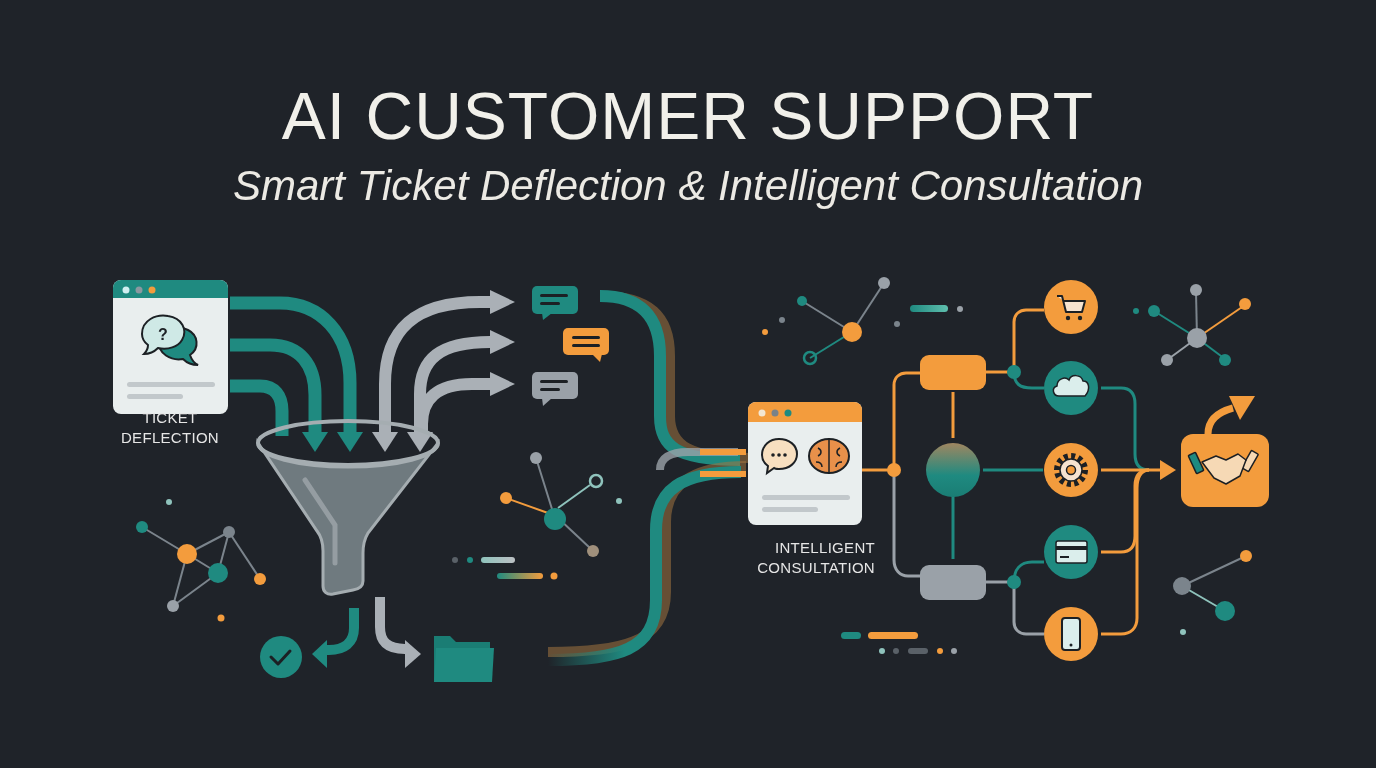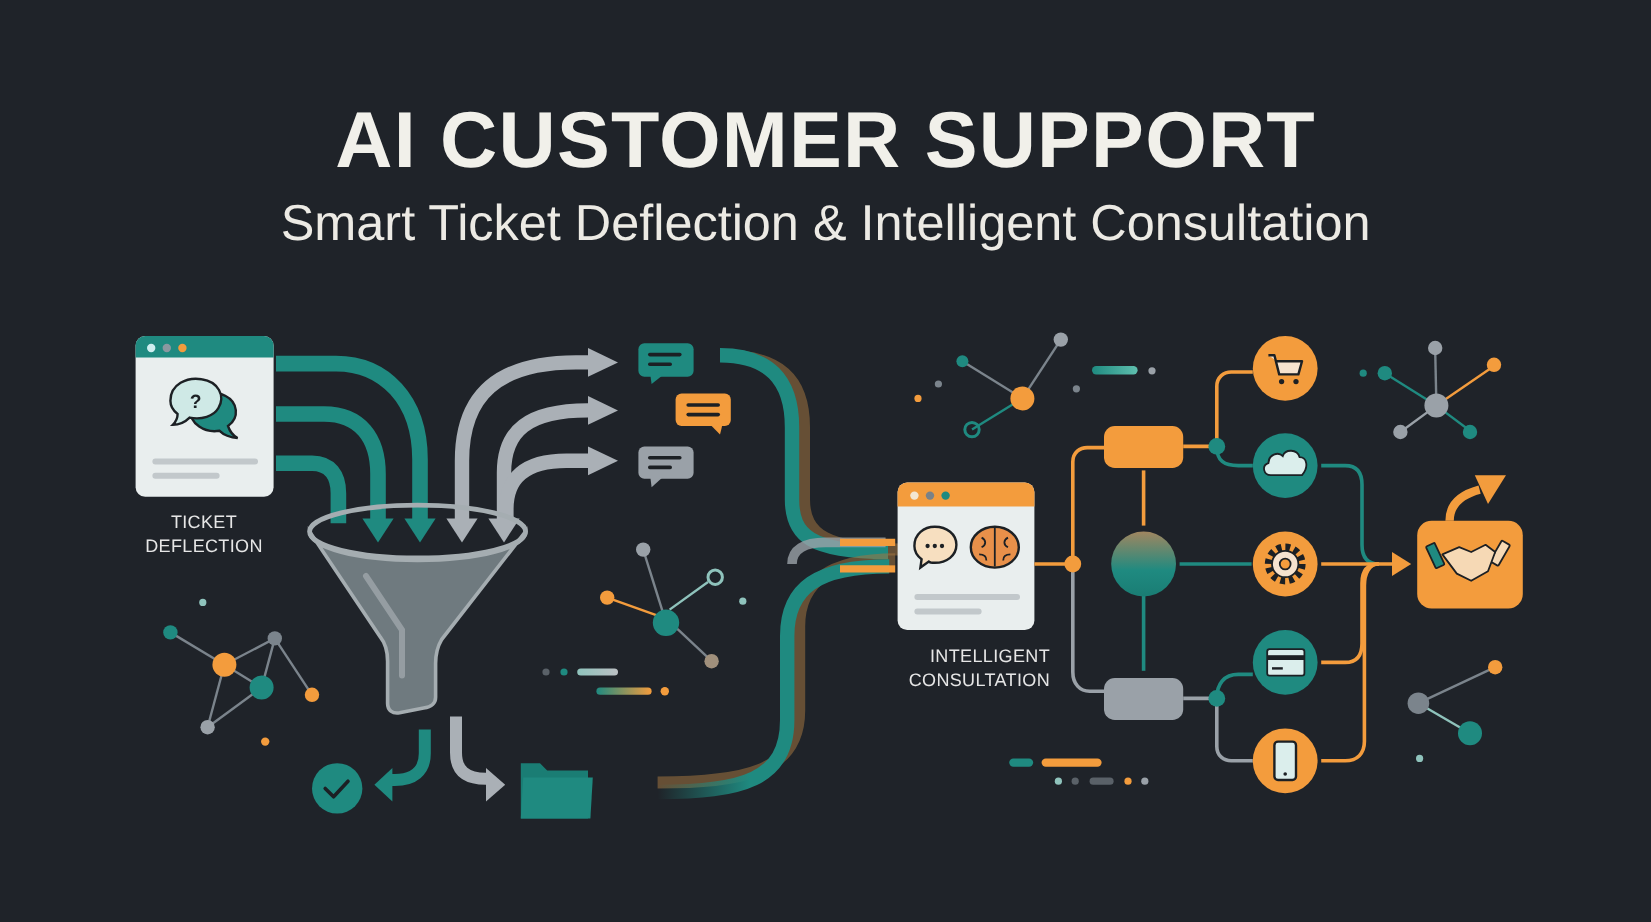--- a/index.html
+++ b/index.html
@@ -1,18 +1,18 @@
 <!DOCTYPE html>
 <html><head>
 <meta charset="utf-8">
 <style>
   html,body{margin:0;padding:0;}
   body{width:1376px;height:768px;background:#1f2329;overflow:hidden;position:relative;font-family:"Liberation Sans",sans-serif;}
-  .title{position:absolute;left:0;right:0;top:78px;text-align:center;color:#f1f0ea;font-weight:bold;font-size:66px;letter-spacing:1px;font-family:"Liberation Sans",sans-serif;}
-  .subtitle{position:absolute;left:0;right:0;top:162px;text-align:center;color:#eceae4;font-size:42px;font-family:"Liberation Sans",sans-serif;}
+  .title{position:absolute;left:0;right:0;top:78px;text-align:center;color:#f1f0ea;font-weight:normal;font-size:66px;letter-spacing:1px;font-family:"Liberation Sans",sans-serif;}
+  .subtitle{position:absolute;left:0;right:0;top:162px;text-align:center;color:#eceae4;font-size:42px;font-family:"Liberation Sans",sans-serif;font-style:italic;}
   .label{position:absolute;color:#e6e6e6;font-size:15px;text-align:center;line-height:20px;letter-spacing:0.3px;font-family:"Liberation Sans",sans-serif;}
   svg.art{position:absolute;left:0;top:0;}
 </style>
 </head>
 <body>
 
 <div class="title">AI CUSTOMER SUPPORT</div>
 <div class="subtitle">Smart Ticket Deflection &amp; Intelligent Consultation</div>
 
 <svg class="art" width="1376" height="768" viewBox="0 0 1376 768">
@@ -305,20 +305,20 @@
     <rect x="868" y="632" width="50" height="7" rx="3.5" fill="#f39c3d"></rect>
     <circle cx="882" cy="651" r="3" fill="#8fc3bc"></circle>
     <circle cx="896" cy="651" r="3" fill="#5a6168"></circle>
     <rect x="908" y="648" width="20" height="6" rx="3" fill="#5a6168"></rect>
     <circle cx="940" cy="651" r="3" fill="#f39c3d"></circle>
     <circle cx="954" cy="651" r="3" fill="#9aa1a8"></circle>
     <circle cx="860" cy="636" r="0" fill="none"></circle>
   </g>
 </svg>
 
-<div class="label" style="left:100px;top:426px;width:140px;">
+<div class="label" style="left:100px;top:408px;width:140px;">
   <div>TICKET</div>
   <div>DEFLECTION</div>
 </div>
 <div class="label" style="left:735px;top:538px;width:140px;text-align:right;">
   <div>INTELLIGENT</div>
   <div>CONSULTATION</div>
 </div>
 
 </body></html>

